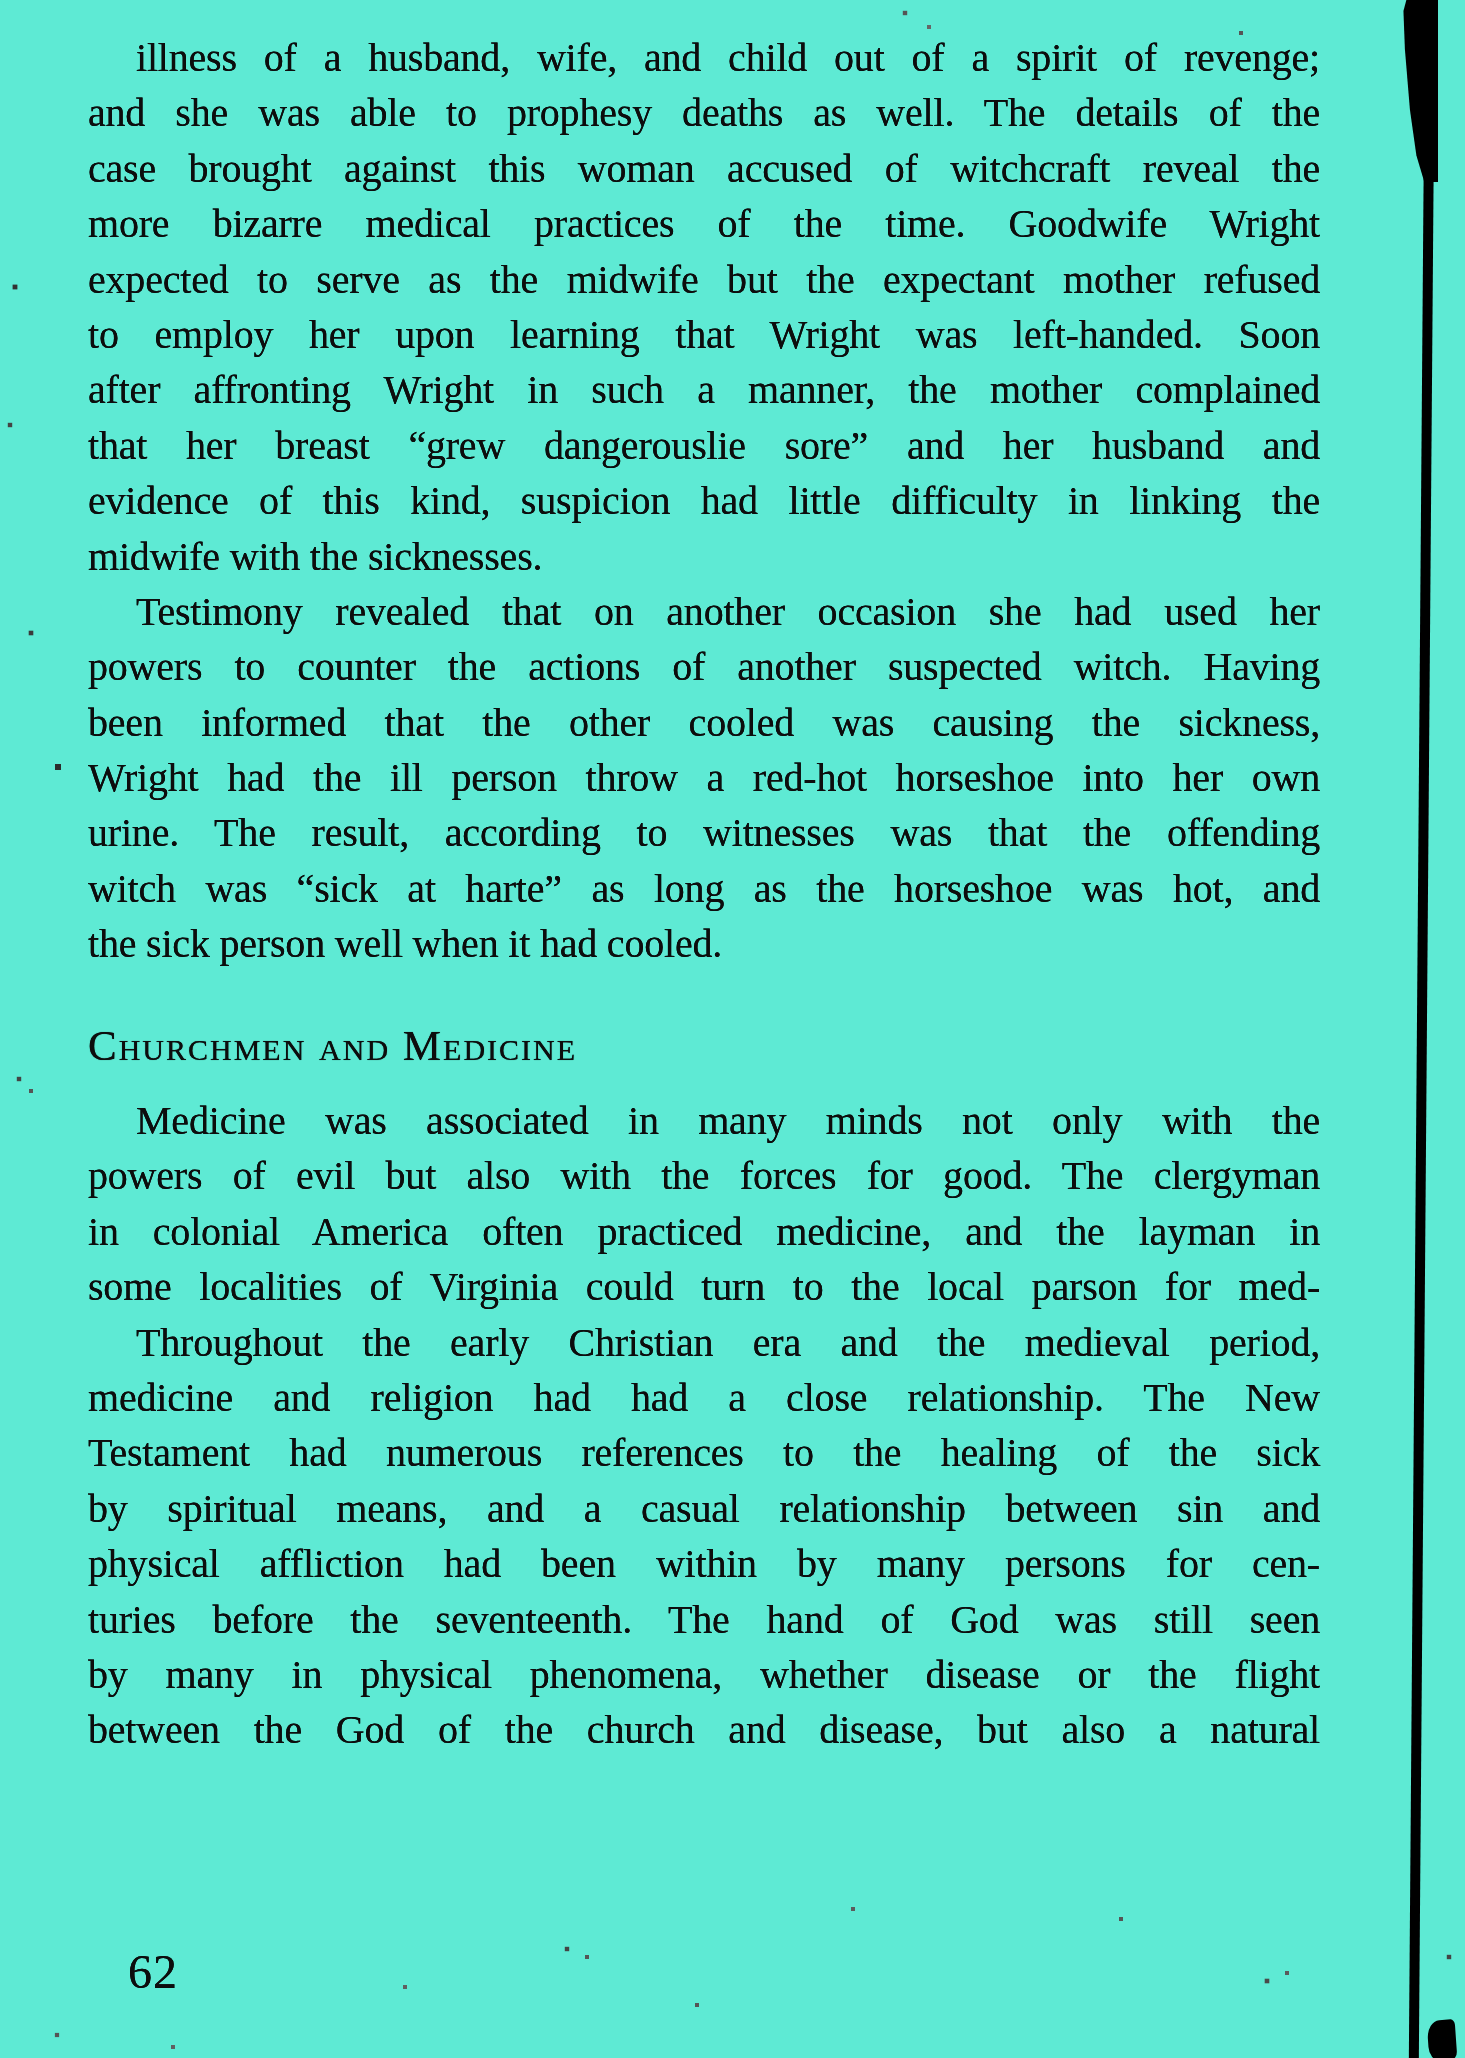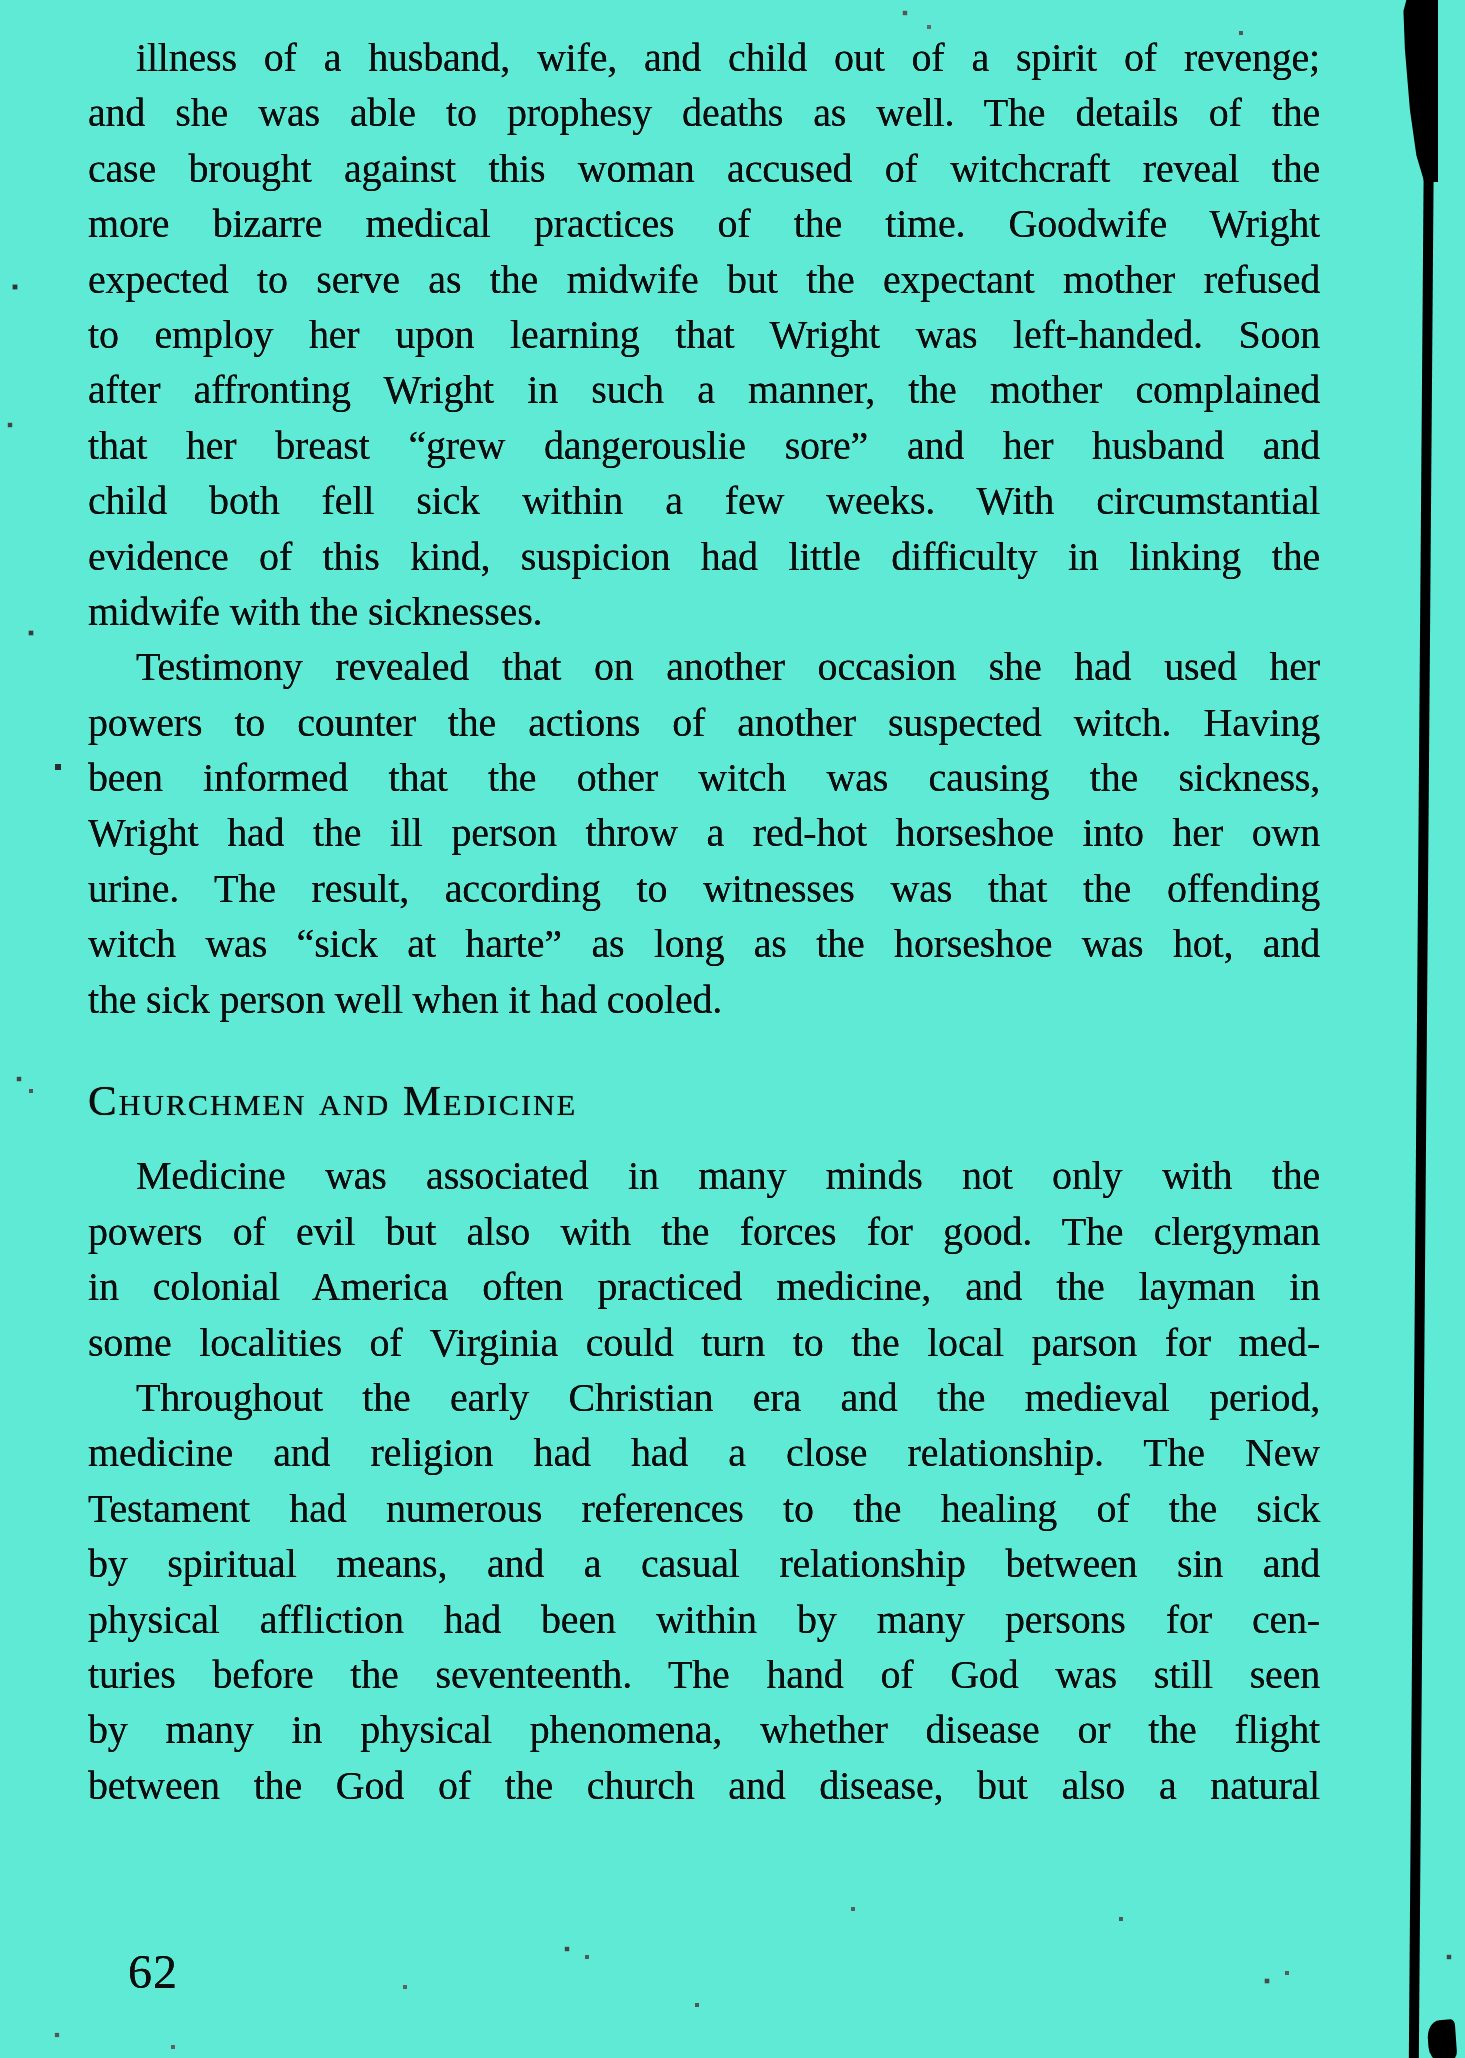--- a/index.html
+++ b/index.html
@@ -121,26 +121,25 @@
 
   <main id="text-block">
       <div class="line first">illness of a husband, wife, and child out of a spirit of revenge;</div>
       <div class="line">and she was able to prophesy deaths as well. The details of the</div>
       <div class="line">case brought against this woman accused of witchcraft reveal the</div>
       <div class="line">more bizarre medical practices of the time. Goodwife Wright</div>
       <div class="line">expected to serve as the midwife but the expectant mother refused</div>
       <div class="line">to employ her upon learning that Wright was left-handed. Soon</div>
       <div class="line">after affronting Wright in such a manner, the mother complained</div>
       <div class="line">that her breast “grew dangerouslie sore” and her husband and</div>
-      <div class="line">child both fell sick within a few weeks. With circumstantial</div>
       <div class="line">evidence of this kind, suspicion had little difficulty in linking the</div>
       <div class="line last">midwife with the sicknesses.</div>
       <div class="line first">Testimony revealed that on another occasion she had used her</div>
       <div class="line">powers to counter the actions of another suspected witch. Having</div>
-      <div class="line">been informed that the other witch was causing the sickness,</div>
+      <div class="line">been informed that the other cooled was causing the sickness,</div>
       <div class="line">Wright had the ill person throw a red-hot horseshoe into her own</div>
       <div class="line">urine. The result, according to witnesses was that the offending</div>
       <div class="line">witch was “sick at harte” as long as the horseshoe was hot, and</div>
       <div class="line last">the sick person well when it had cooled.</div>
       <div class="section-heading">Churchmen and Medicine</div>
       <div class="line first">Medicine was associated in many minds not only with the</div>
       <div class="line">powers of evil but also with the forces for good. The clergyman</div>
       <div class="line">in colonial America often practiced medicine, and the layman in</div>
       <div class="line">some localities of Virginia could turn to the local parson for med-</div>
       <div class="line first">Throughout the early Christian era and the medieval period,</div>

